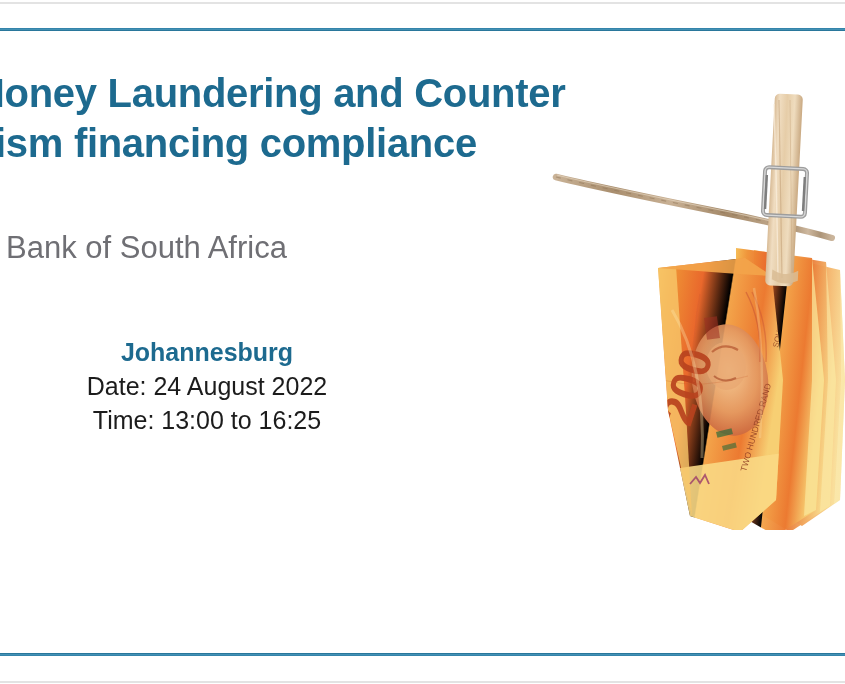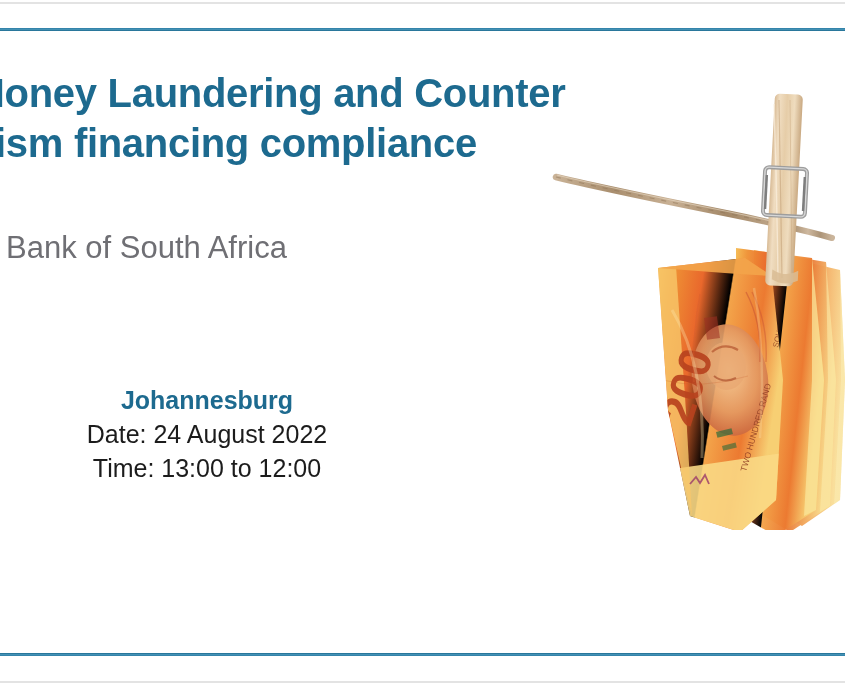--- a/index.html
+++ b/index.html
@@ -81,21 +81,20 @@
     top: 336px;
     width: 414px;
     text-align: center;
   }
   .event-city {
     color: #1d6a8f;
     font-size: 25px;
     font-weight: bold;
     line-height: 33px;
     white-space: nowrap;
-    margin-top: 48px;
   }
   .event-date,
   .event-time {
     color: #1c1c1c;
     font-size: 25px;
     font-weight: normal;
     line-height: 34px;
     white-space: nowrap;
   }
 
@@ -120,21 +119,21 @@
   <div class="title-block">
     <div class="title-line">Anti-Money Laundering and Counter</div>
     <div class="title-line">Terrorism financing compliance</div>
   </div>
 
   <div class="subtitle">Reserve Bank of South Africa</div>
 
   <div class="event-block">
     <div class="event-city">Johannesburg</div>
     <div class="event-date">Date: 24 August 2022</div>
-    <div class="event-time">Time: 13:00 to 12:00</div>
+    <div class="event-time">Time: 13:00 to 16:25</div>
   </div>
 
   <div class="photo">
     <svg viewBox="0 0 305 450" xmlns="http://www.w3.org/2000/svg">
       <defs>
         <linearGradient id="gRope" x1="0" y1="0" x2="1" y2="0">
           <stop offset="0" stop-color="#c9b296"></stop>
           <stop offset="0.25" stop-color="#a98e6e"></stop>
           <stop offset="0.5" stop-color="#c8b094"></stop>
           <stop offset="0.75" stop-color="#a38868"></stop>

